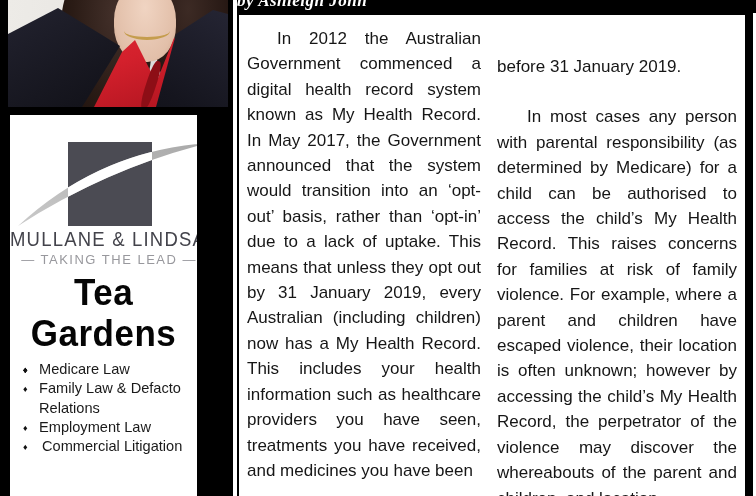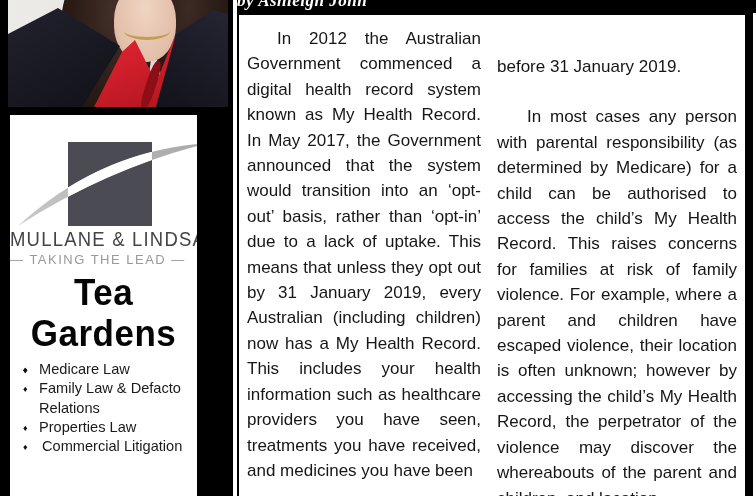--- a/index.html
+++ b/index.html
@@ -35,21 +35,21 @@
     clip-path:polygon(0 34px,50px 8px,112px 46px,74px 107px,0 107px); }
   .photo .blazer-right { position:absolute; left:0; top:0; width:220px; height:107px;
     background:linear-gradient(210deg,#262635 0%,#15151e 55%,#0d0d13 100%);
     clip-path:polygon(168px 34px,205px 10px,220px 14px,220px 107px,148px 107px); }
 
   .info-box { position:absolute; left:10px; top:115px; width:187px; height:381px; background:#fff;
     overflow:hidden; color:#111; }
   .logo-svg { display:block; margin:13px auto 0 auto; }
   .logo-name { text-align:center; font-size:18.5px; letter-spacing:1.2px; color:#43434b;
     font-weight:400; margin-top:1px; white-space:nowrap; transform:scaleY(1.05); }
-  .logo-tagline { text-align:left; font-size:13px; letter-spacing:1.5px; color:#98989d;
+  .logo-tagline { text-align:right; font-size:13px; letter-spacing:1.5px; color:#98989d;
     margin-top:1px; white-space:nowrap; }
   .office-title { text-align:center; font-size:35px; font-weight:bold; color:#050505;
     letter-spacing:0.5px; margin-top:6px; transform:scaleY(1.04); }
   .services { list-style:none; margin-top:7px; padding-left:13px; }
   .services li { font-size:14.6px; line-height:19.3px; color:#1a1a1a; position:relative; padding-left:16px; }
   .services .bullet { position:absolute; left:0; top:1px; font-size:9px; color:#111; }
   .services .sub-line { display:block; padding-left:3px; }
 
   
   .byline-band { position:absolute; left:237px; top:0; width:519px; height:13px; background:#000;
@@ -122,21 +122,21 @@
         <li>
           <span class="bullet">♦</span>
           <span>Medicare Law</span>
         </li>
         <li>
           <span class="bullet">♦</span>
           <span>Family Law &amp; Defacto Relations</span>
         </li>
         <li>
           <span class="bullet">♦</span>
-          <span>Properties Law</span>
+          <span>Employment Law</span>
         </li>
         <li>
           <span class="bullet">♦</span>
           <span class="sub-line">Commercial Litigation</span>
         </li>
 
       </ul>
     </div>
   </div>
 

